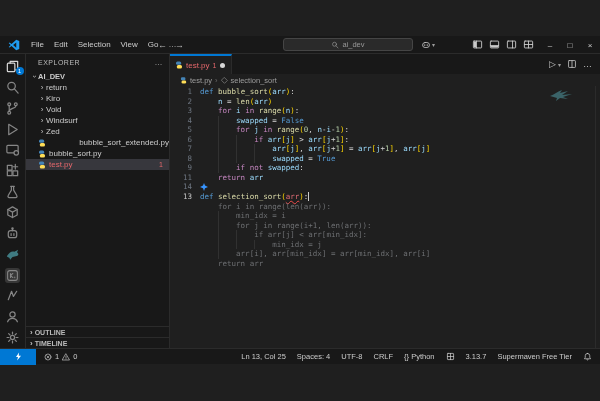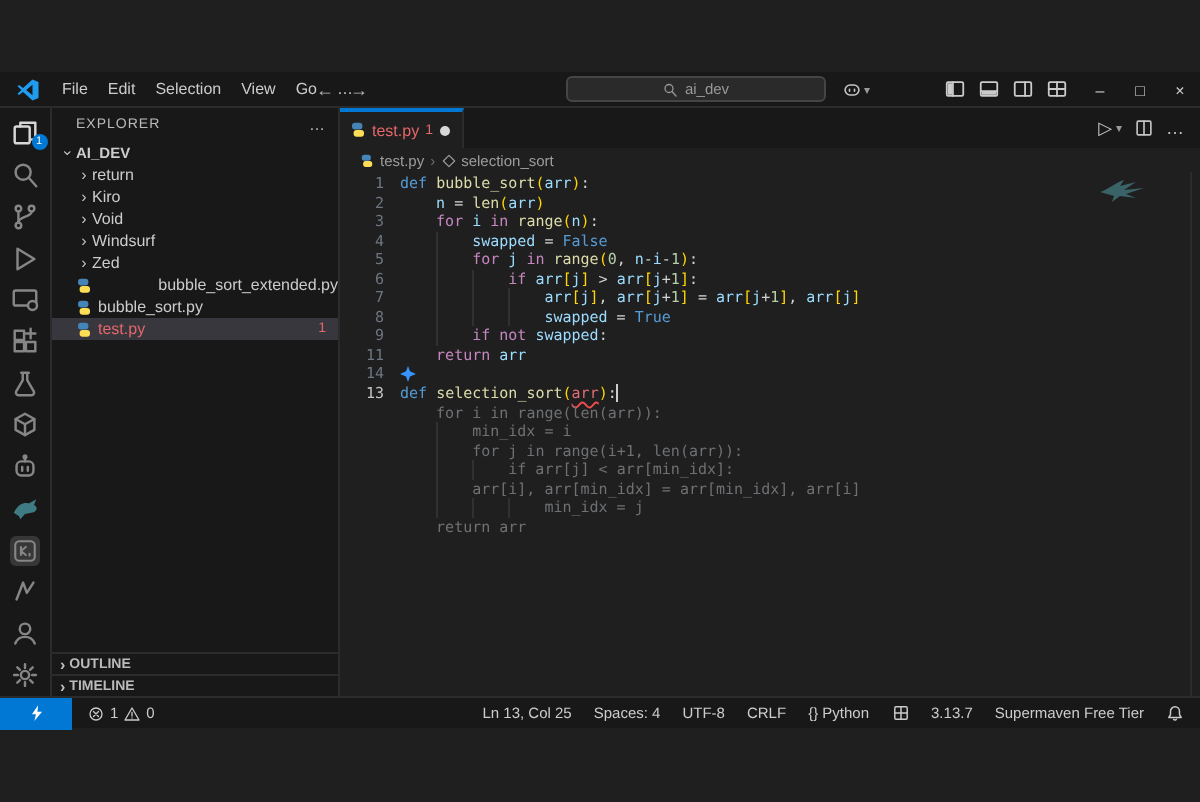--- a/index.html
+++ b/index.html
@@ -439,22 +439,22 @@
             <div class="cl"><span class="ln">9</span><span class="src"><span class="ind first">    </span><span class="ind">    </span><span class="t-ct">if</span><span class="t-pl"> </span><span class="t-ct">not</span><span class="t-pl"> </span><span class="t-v">swapped</span><span class="t-pl">:</span></span></div>
             <div class="cl"><span class="ln">11</span><span class="src"><span class="ind first">    </span><span class="t-ct">return</span><span class="t-pl"> </span><span class="t-v">arr</span></span></div>
             <div class="cl"><span class="ln">14</span><span class="src"><span class="icn inline-ai-icon"><svg viewBox="0 0 8 8">
                     <path fill="#3794ff" d="M4 0l1 2.6L8 4 5 5.2 4 8 3 5.2 0 4l3-1.4z"></path>
                   </svg></span></span></div>
             <div class="cl"><span class="ln active">13</span><span class="src"><span class="t-kw">def</span><span class="t-pl"> </span><span class="t-fn">selection_sort</span><span class="t-b1">(</span><span class="t-err">arr</span><span class="t-b1">)</span><span class="t-pl">:</span><span class="caret"></span></span></div>
             <div class="cl"><span class="ln"></span><span class="src"><span class="ind first">    </span><span class="t-ghost">for i in range(len(arr)):</span></span></div>
             <div class="cl"><span class="ln"></span><span class="src"><span class="ind first">    </span><span class="ind">    </span><span class="t-ghost">min_idx = i</span></span></div>
             <div class="cl"><span class="ln"></span><span class="src"><span class="ind first">    </span><span class="ind">    </span><span class="t-ghost">for j in range(i+1, len(arr)):</span></span></div>
             <div class="cl"><span class="ln"></span><span class="src"><span class="ind first">    </span><span class="ind">    </span><span class="ind">    </span><span class="t-ghost">if arr[j] &lt; arr[min_idx]:</span></span></div>
+            <div class="cl"><span class="ln"></span><span class="src"><span class="ind first">    </span><span class="ind">    </span><span class="ind">    </span><span class="ind">    </span><span class="t-ghost">min_idx = j</span></span></div>
             <div class="cl"><span class="ln"></span><span class="src"><span class="ind first">    </span><span class="ind">    </span><span class="t-ghost">arr[i], arr[min_idx] = arr[min_idx], arr[i]</span></span></div>
-            <div class="cl"><span class="ln"></span><span class="src"><span class="ind first">    </span><span class="ind">    </span><span class="ind">    </span><span class="ind">    </span><span class="t-ghost">min_idx = j</span></span></div>
             <div class="cl"><span class="ln"></span><span class="src"><span class="ind first">    </span><span class="t-ghost">return arr</span></span></div>
           </div>
         <div class="scrollbar-track"></div>
       </div>
     </div>
   </div>
 
   <div class="statusbar">
     <div class="remote">
       <span class="icn">

